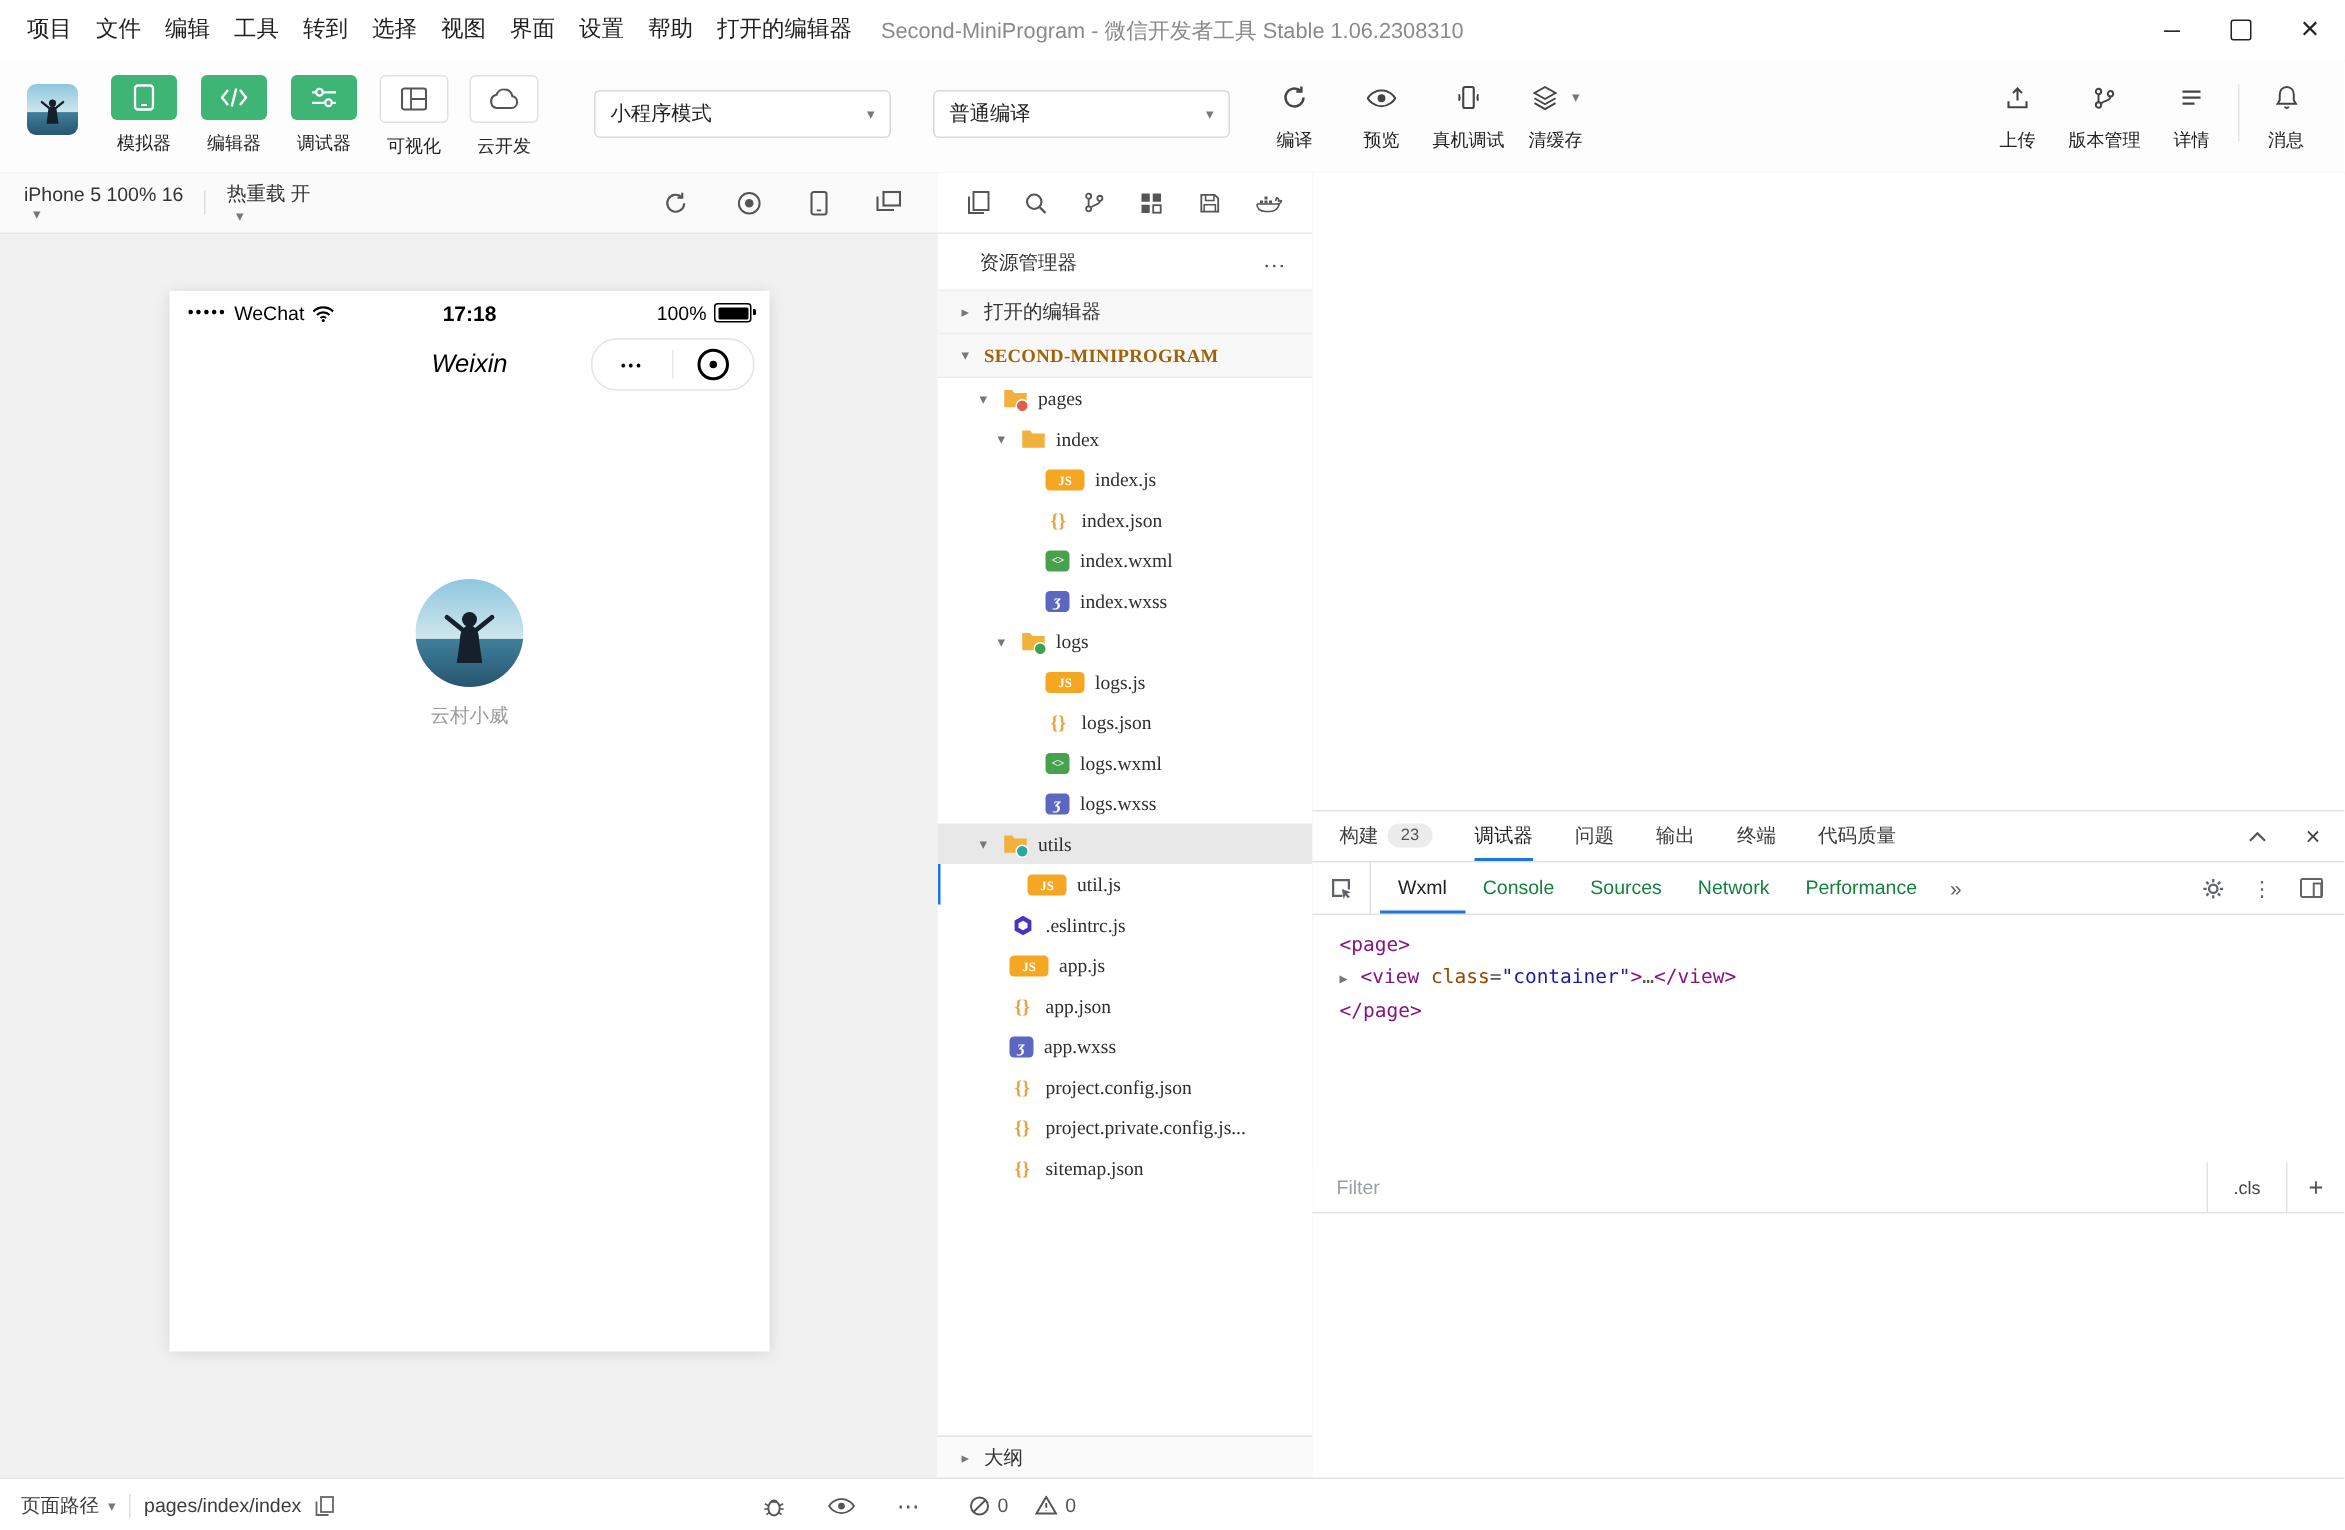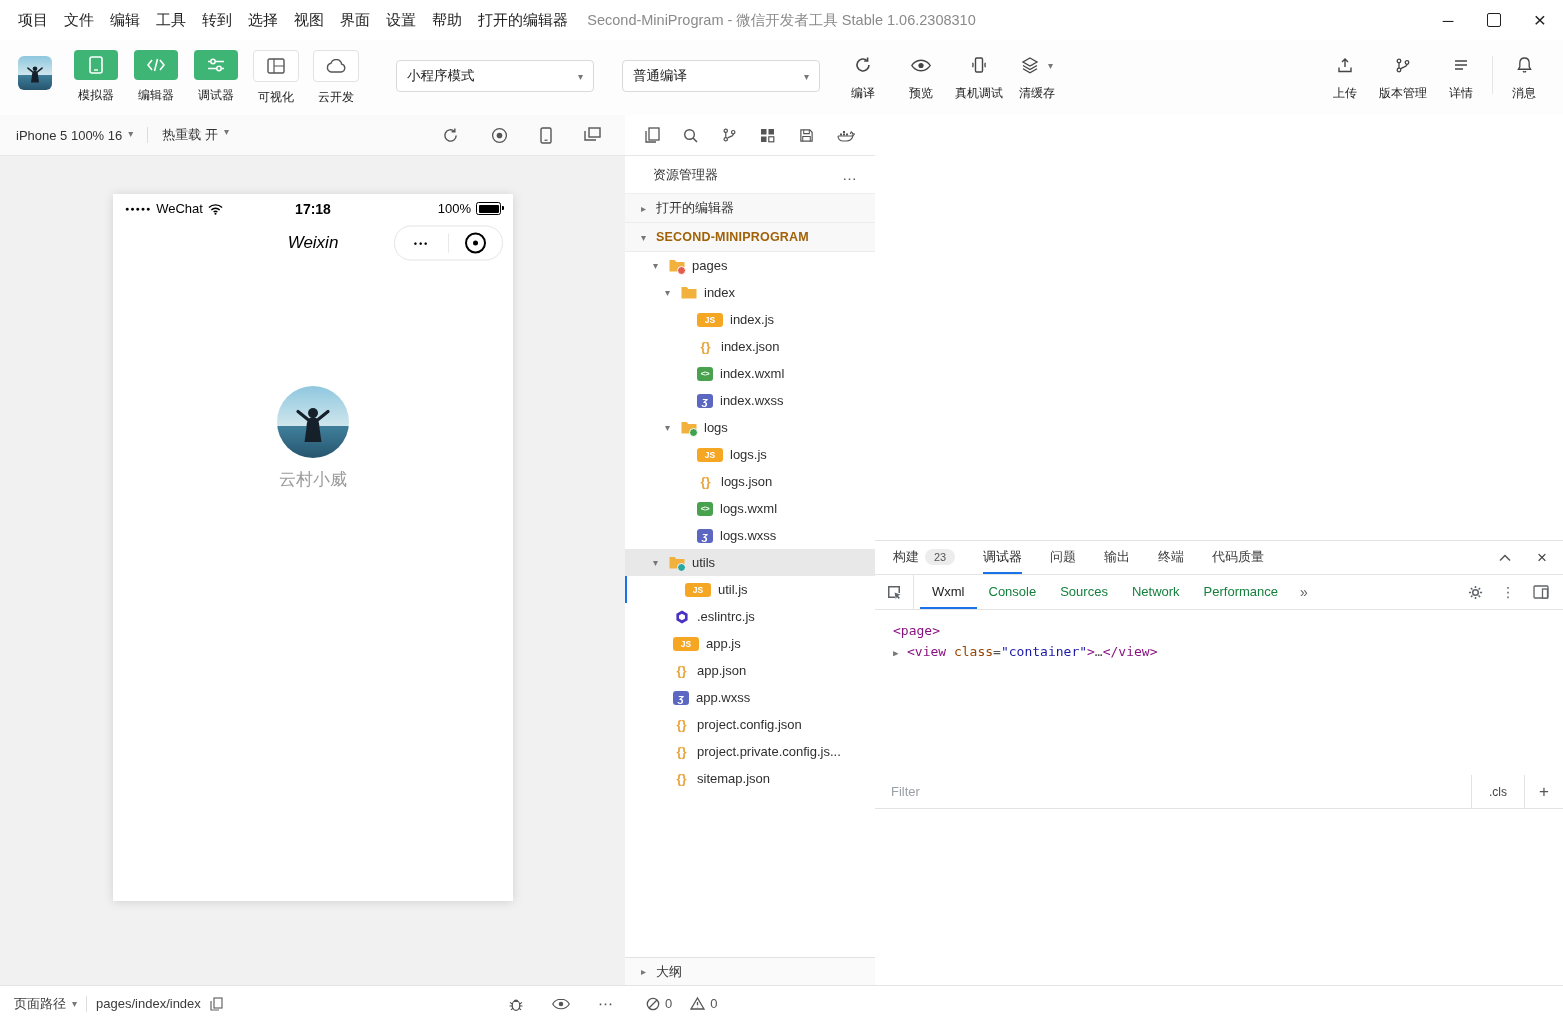--- a/index.html
+++ b/index.html
@@ -39,21 +39,21 @@
   .tb-act.first{margin-left:14px;}
   .tb-spacer{flex:1;}
   .tb-divider{width:1px;height:38px;background:#e6e6e6;margin:16px 2px 0;flex:none;}
   .caret{font-size:10px;color:#777;margin-left:6px;}
 
   
   .sim{position:absolute;left:0;top:115px;width:625px;height:870px;background:#f1f1f1;
     border-right:1px solid #e3e3e3;}
   .sim-toolbar{height:40px;background:#fafafa;border-bottom:1px solid #e7e7e7;
     display:flex;align-items:center;padding:0 16px;}
-  .sim-dd{display:flex;font-size:13px;color:#333;white-space:nowrap;}
+  .sim-dd{display:flex;font-size:13px;color:#333;white-space:nowrap;flex-direction:column;}
   .vsep{width:1px;height:16px;background:#ddd;margin:0 14px;}
   .sim-icons{margin-left:auto;display:flex;gap:32px;align-items:center;padding-right:8px;}
   .sim-body{position:relative;height:829px;}
   .phone{position:absolute;left:113px;top:38px;width:400px;height:707px;background:#fff;
     box-shadow:0 1px 10px rgba(0,0,0,.13);}
   .p-status{display:flex;align-items:center;justify-content:space-between;padding:7px 12px 0;position:relative;}
   .p-sleft{display:flex;align-items:center;gap:5px;font-size:13px;color:#000;}
   .sig-dots{font-size:7px;letter-spacing:1px;color:#000;}
   .p-time{position:absolute;left:50%;transform:translateX(-50%);font-size:14px;color:#000;font-weight:bold;}
   .p-sright{display:flex;align-items:center;gap:5px;font-size:13px;color:#000;}
@@ -64,26 +64,26 @@
   .p-title{font-size:17px;color:#000;}
   .capsule{position:absolute;right:10px;top:50%;transform:translateY(-50%);width:107px;height:33px;
     border:1px solid #e4e4e4;border-radius:17px;background:#fff;display:flex;align-items:center;}
   .cap-dots{flex:1;text-align:center;font-size:9px;letter-spacing:2px;color:#000;font-weight:bold;}
   .cap-div{width:1px;height:19px;background:#e8e8e8;}
   .cap-home{flex:1;display:flex;align-items:center;justify-content:center;}
   .ring{width:17px;height:17px;border:2px solid #000;border-radius:50%;position:relative;display:block;}
   .ring i{position:absolute;left:50%;top:50%;width:5px;height:5px;margin:-2.5px 0 0 -2.5px;background:#000;border-radius:50%;}
   .p-avatar{position:absolute;left:50%;top:192px;transform:translateX(-50%);width:72px;height:72px;
     border-radius:50%;overflow:hidden;}
-  .p-nick{position:absolute;left:0;right:0;top:274px;text-align:center;font-size:17px;color:#9b9b9b;}
+  .p-nick{position:absolute;left:0;right:0;top:274px;text-align:center;font-size:13px;color:#9b9b9b;}
   .p-hello{position:absolute;left:0;right:0;top:546px;text-align:center;font-size:19px;color:#111;}
 
   
   .explorer{position:absolute;left:625px;top:115px;width:250px;height:870px;background:#fff;
-    border-right:1px solid #e3e3e3;display:flex;flex-direction:column;}
+    border-right:1px solid #e3e3e3;display:flex;flex-direction:column;font-family:Liberation Serif, serif;}
   .ex-icons{height:40px;border-bottom:1px solid #e7e7e7;display:flex;align-items:center;
     justify-content:space-between;padding:0 20px;flex:none;}
   .ex-title{height:37px;display:flex;align-items:center;padding-left:28px;font-size:13px;color:#333;
     border-bottom:1px solid #eee;flex:none;}
   .ex-more{margin-left:auto;margin-right:18px;color:#555;font-size:15px;}
   .ex-section{height:28px;display:flex;align-items:center;background:#f8f8f8;border-bottom:1px solid #ececec;
     padding-left:16px;font-size:13px;color:#333;flex:none;}
   .sarrow{font-size:10px;color:#777;width:15px;flex:none;}
   .ex-project span.plabel{font-weight:bold;font-size:12.5px;color:#a16207;letter-spacing:.2px;}
   .file-tree{flex:1;overflow:hidden;}
@@ -657,20 +657,21 @@
         <svg width="16" height="14" viewBox="0 0 16 14">
             <rect x="1" y="1" width="14" height="12" rx="1" fill="none" stroke="#5f6368" stroke-width="1.3"></rect>
             <rect x="9.5" y="4" width="5" height="9" fill="#fff" stroke="#5f6368" stroke-width="1.3"></rect>
           </svg>
       </span>
     </span>
   </div>
   <div class="rp-code">
       <div class="cline"><span class="tk-tag">&lt;page&gt;</span></div>
       <div class="cline"><span class="cexp">▶</span><span class="tk-tag">&lt;view</span><span class="tk-attr"> class</span><span class="tk-eq">=</span><span class="tk-val">"container"</span><span class="tk-tag">&gt;</span><span class="tk-dots">…</span><span class="tk-tag">&lt;/view&gt;</span></div>
+      <div class="cline"><span class="tk-tag">&lt;/page&gt;</span></div>
     </div>
   <div class="rp-filter">
     <input class="filter-input" placeholder="Filter" style="">
     <span class="cls-box">.cls</span>
     <span class="plus-box">+</span>
   </div>
   <div class="rp-rest"></div>
 </div>
 
 <div class="statusbar">

